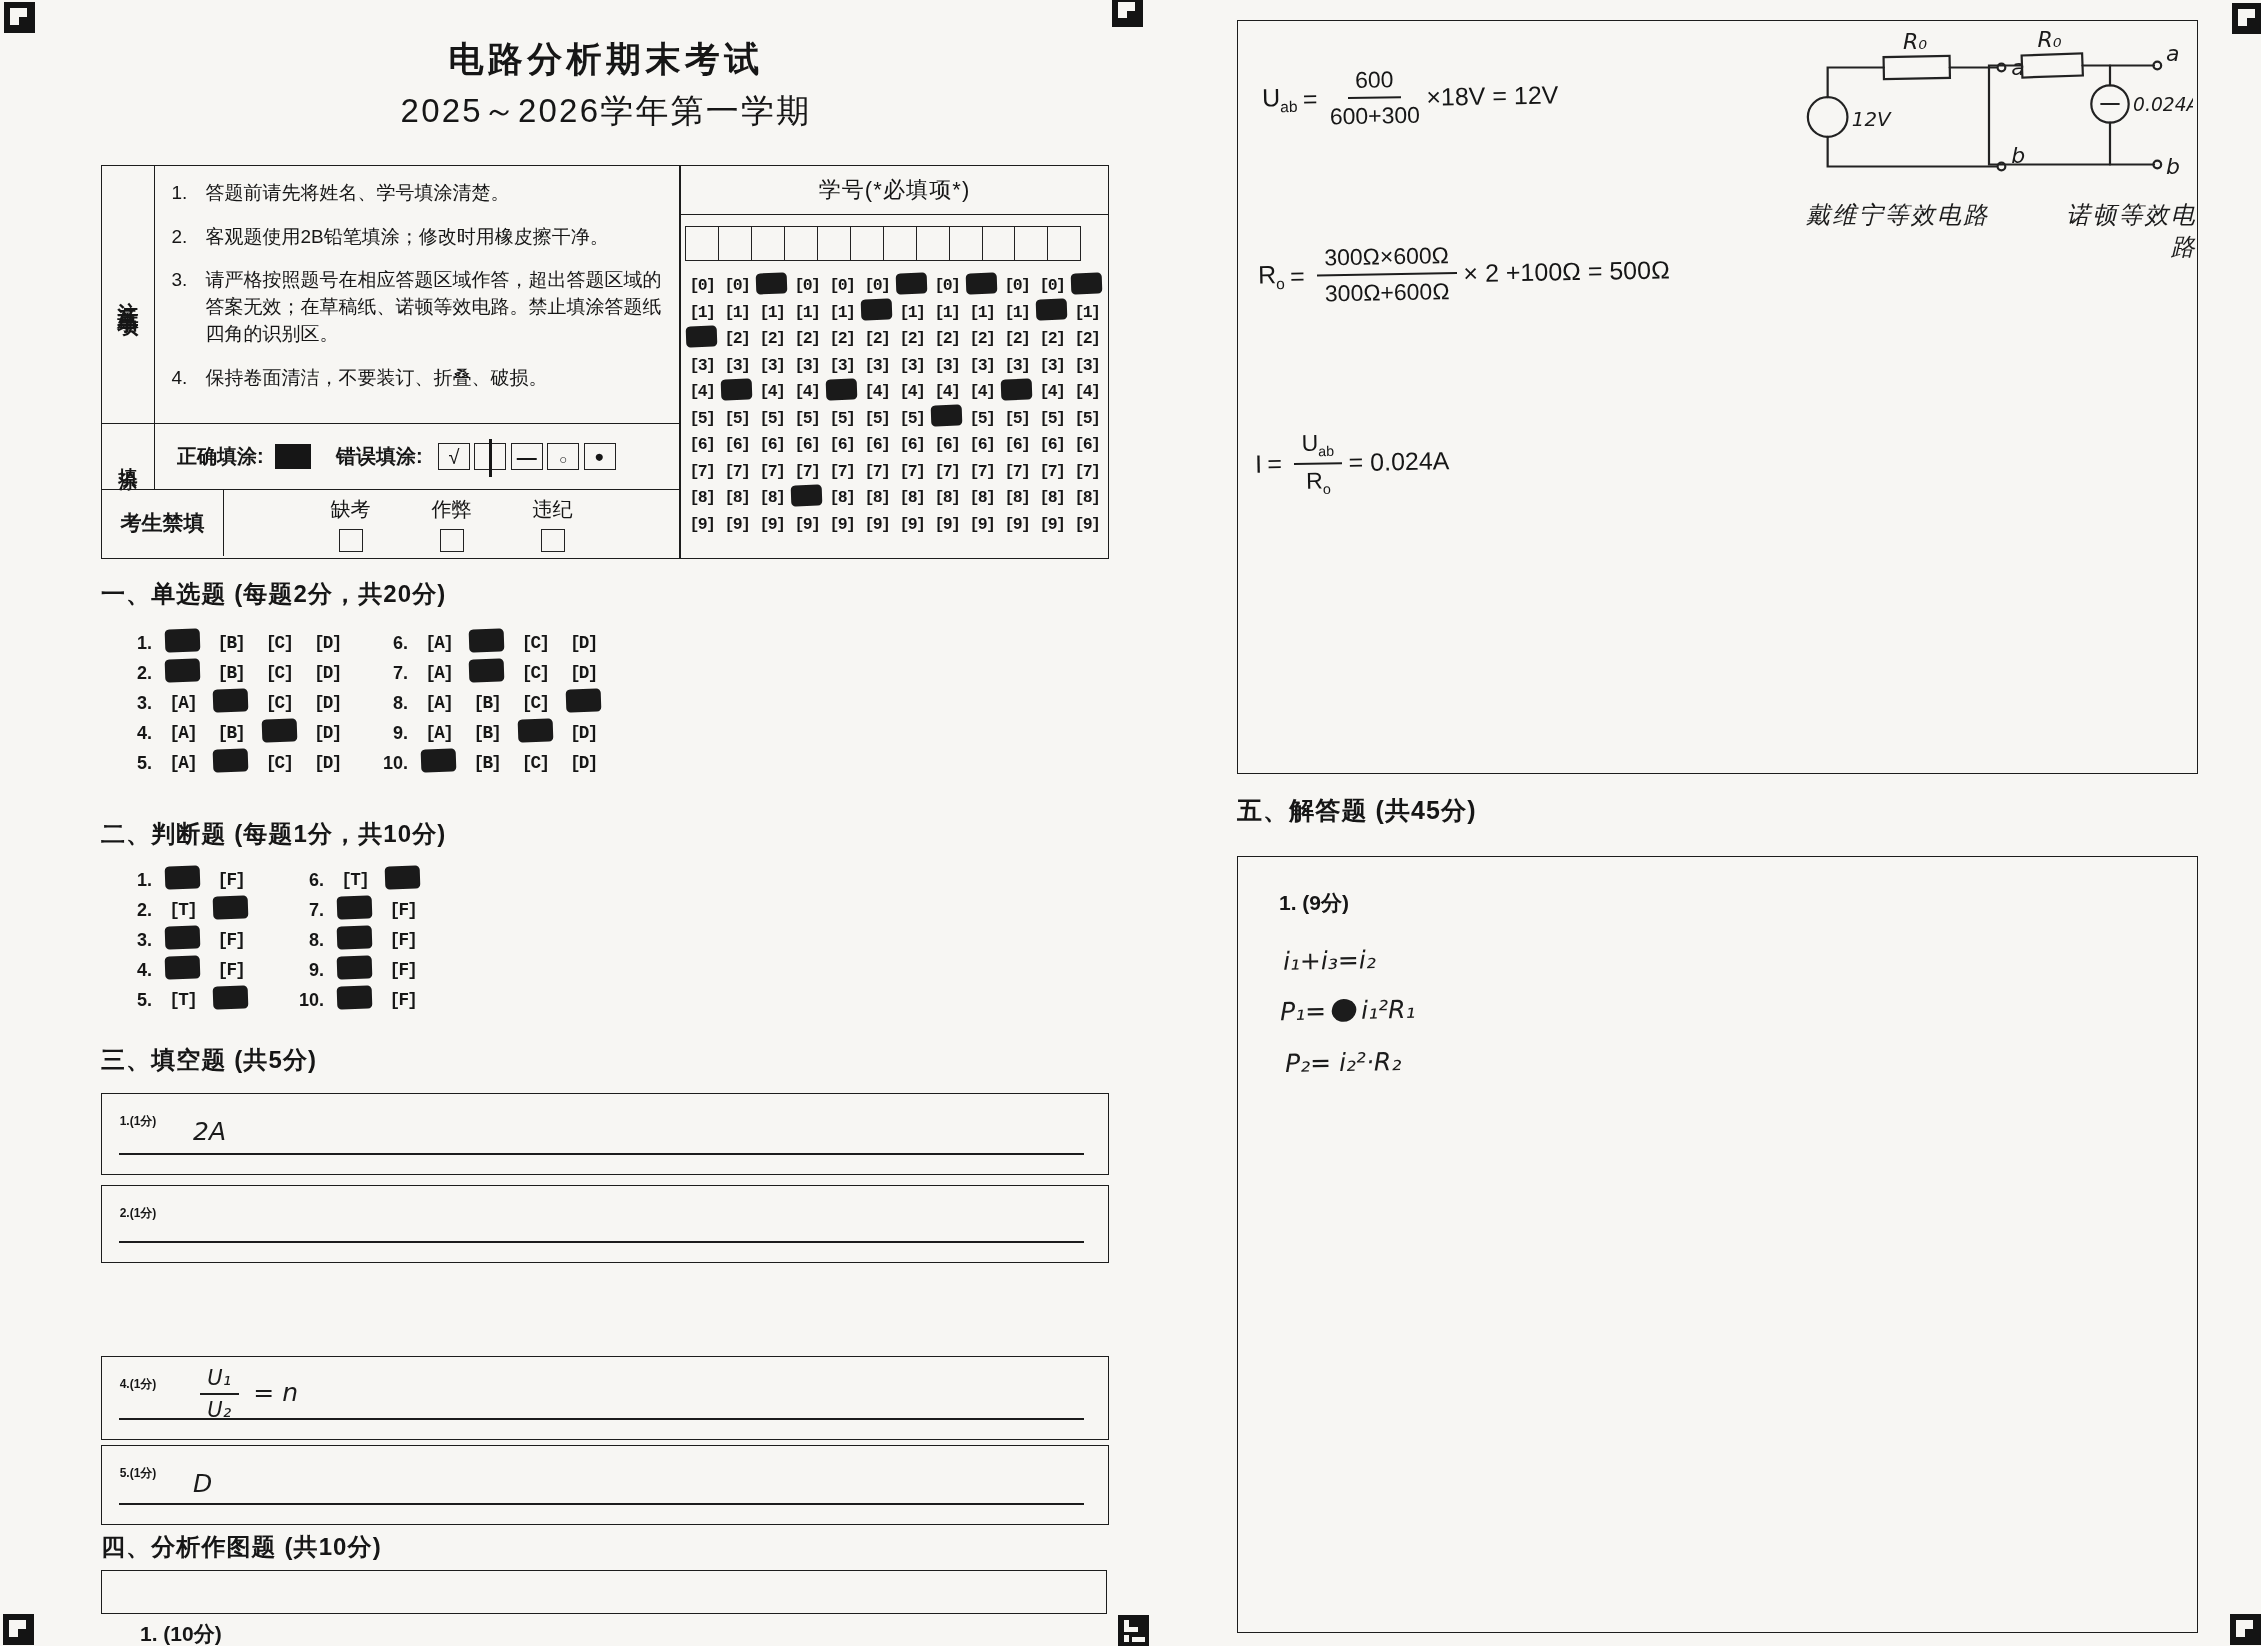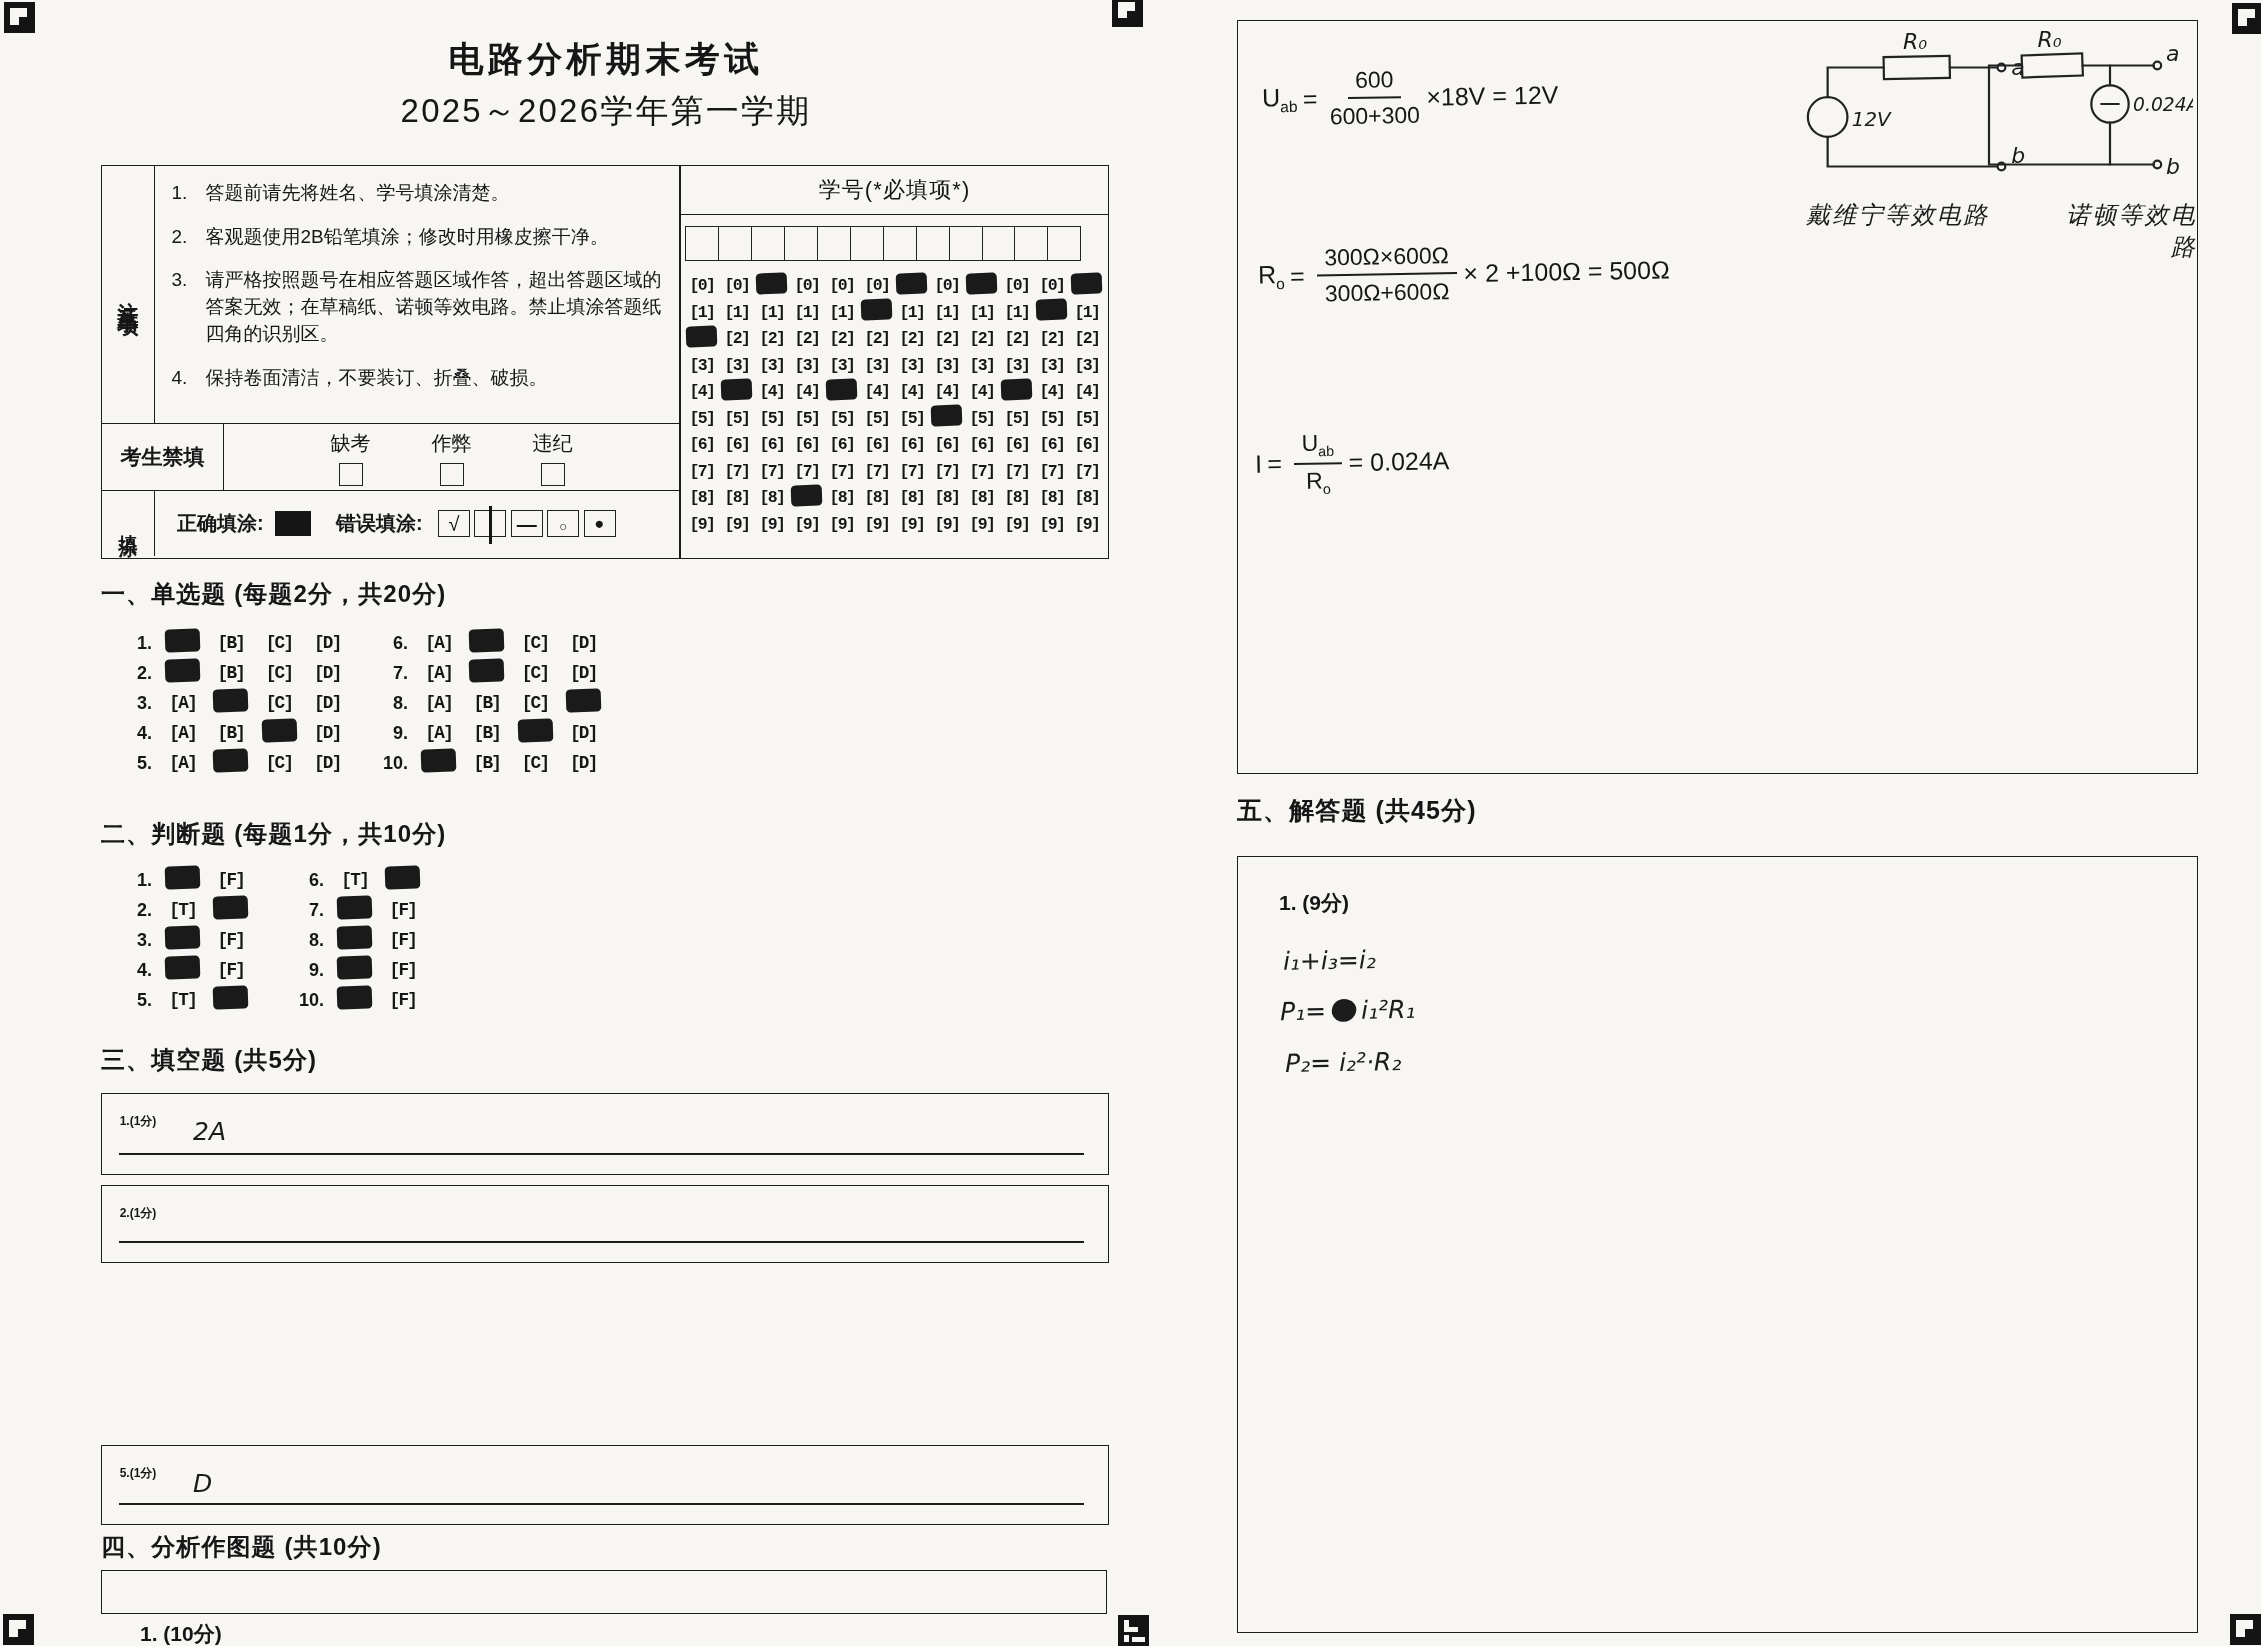--- a/index.html
+++ b/index.html
@@ -147,56 +147,56 @@
           <div class="nitem">
             <span class="nnum">3.</span>
             <span class="ntext">请严格按照题号在相应答题区域作答，超出答题区域的答案无效；在草稿纸、诺顿等效电路。禁止填涂答题纸四角的识别区。</span>
           </div>
           <div class="nitem">
             <span class="nnum">4.</span>
             <span class="ntext">保持卷面清洁，不要装订、折叠、破损。</span>
           </div>
         </div>
     </div>
+    <div class="nrow row-fill">
+      <div class="nlabel">
+        <span class="vtext">填涂</span>
+      </div>
+      <div class="ncontent">
+        <span class="fill-lab">正确填涂:</span>
+        <span class="sq"></span>
+        <span class="fill-lab">错误填涂:</span>
+        <span id="wrong-marks" style="display:flex;">
+            <span class="wb g-check">√</span>
+            <span class="wb g-vline">
+              <i></i>
+            </span>
+            <span class="wb g-dash">—</span>
+            <span class="wb g-circle">○</span>
+            <span class="wb g-dot">●</span>
+          </span>
+      </div>
+    </div>
     <div class="nrow row-forb">
       <div class="nlabel">考生禁填</div>
       <div class="ncontent" id="forbidden-opts">
           <div class="fcol">
             <span class="flab">缺考</span>
             <div class="cb"></div>
           </div>
           <div class="fcol">
             <span class="flab">作弊</span>
             <div class="cb"></div>
           </div>
           <div class="fcol">
             <span class="flab">违纪</span>
             <div class="cb"></div>
           </div>
         </div>
     </div>
-    <div class="nrow row-fill">
-      <div class="nlabel">
-        <span class="vtext">填涂</span>
-      </div>
-      <div class="ncontent">
-        <span class="fill-lab">正确填涂:</span>
-        <span class="sq"></span>
-        <span class="fill-lab">错误填涂:</span>
-        <span id="wrong-marks" style="display:flex;">
-            <span class="wb g-check">√</span>
-            <span class="wb g-vline">
-              <i></i>
-            </span>
-            <span class="wb g-dash">—</span>
-            <span class="wb g-circle">○</span>
-            <span class="wb g-dot">●</span>
-          </span>
-      </div>
-    </div>
   </div>
 
   <div class="box idbox">
     <div class="id-title">学号(*必填项*)</div>
     <div class="id-line"></div>
     <div class="id-wrow" id="id-write-row">
         <div class="id-wcell"></div>
         <div class="id-wcell"></div>
         <div class="id-wcell"></div>
         <div class="id-wcell"></div>
@@ -488,20 +488,31 @@
   <div class="sec-h" style="left:101px;top:1044px;">三、填空题 (共5分)</div>
 
   <div class="box blank-box" style="left:101px;top:1093px;width:1008px;height:82px;">
     <span class="blab">1.(1分)</span>
     <span class="bans hand">2A</span>
     <span class="bline"></span>
   </div>
   <div class="box blank-box" style="left:101px;top:1185px;width:1008px;height:78px;">
     <span class="blab">2.(1分)</span>
     <span class="bans hand"></span>
+    <span class="bline"></span>
+  </div>
+  <div class="box blank-box" style="left:101px;top:1356px;width:1008px;height:84px;">
+    <span class="blab">4.(1分)</span>
+    <span class="bans hand" style="top:8.8px;">
+      <span class="frac">
+        <span class="fn">U₁</span>
+        <span class="fd">U₂</span>
+      </span>
+      <span>= n</span>
+    </span>
     <span class="bline"></span>
   </div>
   <div class="box blank-box" style="left:101px;top:1445px;width:1008px;height:80px;">
     <span class="blab">5.(1分)</span>
     <span class="bans hand">D</span>
     <span class="bline"></span>
   </div>
 
   <div class="sec-h" style="left:101px;top:1531px;">四、分析作图题 (共10分)</div>
   <div class="box" style="left:101px;top:1570px;width:1006px;height:44px;"></div>

